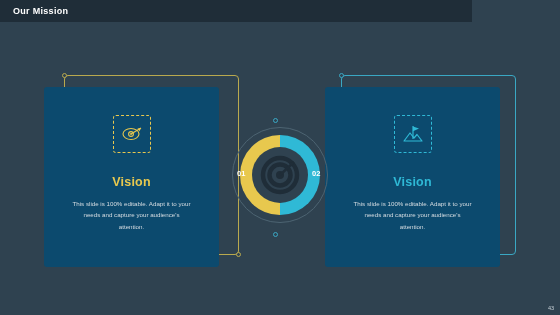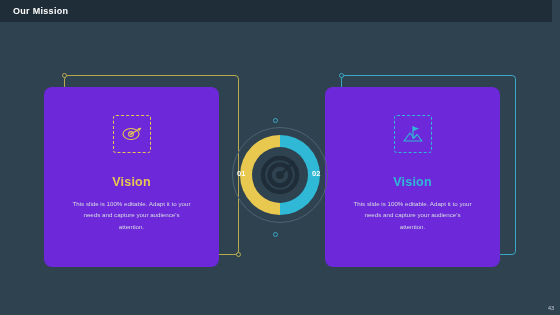--- a/index.html
+++ b/index.html
@@ -15,37 +15,37 @@
   .slide {
     position: relative;
     width: 560px; height: 315px;
     background: #2f4250;
     overflow: hidden;
   }
   
   .title-bar {
     position: absolute;
     top: 0; left: 0;
-    width: 552px; height: 22px;
+    width: 472px; height: 22px;
     background: #1f2d38;
     display: flex;
     align-items: center;
   }
   .title-text {
     color: #ffffff;
     font-size: 9px;
     font-weight: bold;
     letter-spacing: 0.3px;
     margin-left: 13px;
   }
   
   .card {
     position: absolute;
-    background: #6d28d9;
-    border-radius: 8px;
+    background: #0c4a6e;
+    border-radius: 3px;
   }
   .card-outline {
     position: absolute;
     border-radius: 4px;
     pointer-events: none;
   }
   .card-left { left: 44px; top: 87px; width: 175px; height: 180px; }
   .outline-left {
     left: 64px; top: 75px; width: 175px; height: 180px;
     border: 1px solid #b9a94e;

